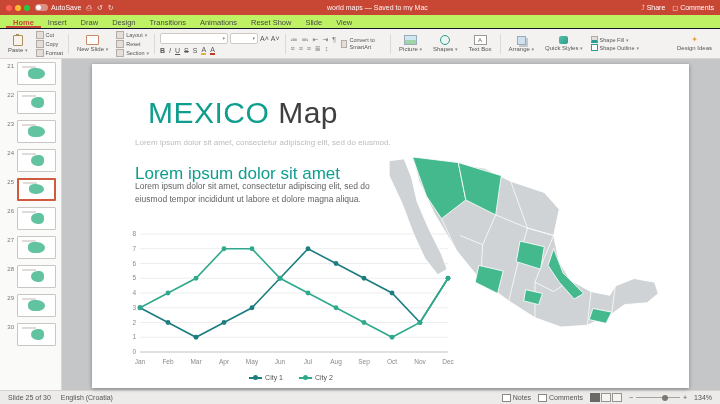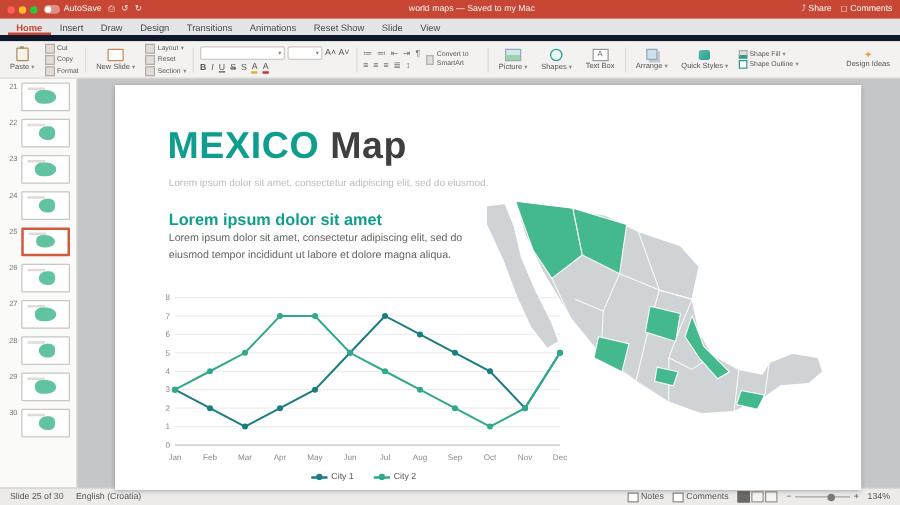--- a/index.html
+++ b/index.html
@@ -13,21 +13,21 @@
   .light.red{background:#ff5f57;}.light.yellow{background:#febc2e;}.light.green{background:#28c840;}
   .autosave{display:flex;align-items:center;gap:3px;}
   .as-pill{width:13px;height:7px;border-radius:4px;background:rgba(255,255,255,.4);position:relative;display:inline-block;}
   .as-knob{position:absolute;left:1px;top:1px;width:5px;height:5px;border-radius:50%;background:#fff;}
   .tb-ic{opacity:.85;font-size:7px;line-height:1;}
   .doc-title{flex:1;text-align:center;opacity:.95;white-space:nowrap;overflow:hidden;}
   .tb-right{display:flex;align-items:center;gap:7px;}
   .tb-btn{display:flex;align-items:center;gap:2px;}
 
   
-  .tabrow{height:13px;background:#e5e5e5;border-bottom:5px solid #0f172a;display:flex;align-items:stretch;padding-left:6px;flex:0 0 auto;}
+  .tabrow{height:13px;background:#bef264;border-bottom:1px solid #0f172a;display:flex;align-items:stretch;padding-left:6px;flex:0 0 auto;}
   .tab{font-size:7.5px;color:#4a4a4a;padding:2px 7px 1px 7px;display:flex;align-items:center;cursor:default;}
   .tab.active{color:var(--titlebar,#c74634);font-weight:bold;box-shadow:inset 0 -2px 0 var(--titlebar,#c74634);}
 
   
   .ribbon{height:27px;background:#f4f2f1;border-bottom:1px solid #d9d6d3;display:flex;align-items:center;padding:1px 5px;gap:5px;flex:0 0 auto;color:#555;}
   .rsep{width:1px;height:20px;background:#ddd9d6;flex:0 0 auto;}
   .bigbtn{display:flex;flex-direction:column;align-items:center;justify-content:center;gap:1px;padding:0 3px;font-size:6px;white-space:nowrap;}
   .stack{display:flex;flex-direction:column;justify-content:center;gap:1px;}
   .srow{display:flex;align-items:center;gap:2px;font-size:5.5px;white-space:nowrap;}
   .caret{font-size:5px;color:#888;}
@@ -55,25 +55,25 @@
   .thumb-num{font-size:6px;color:#777;width:8px;text-align:right;margin-top:1px;flex:0 0 auto;}
   .thumb-box{width:39px;height:23px;background:#fff;border:1px solid #c9c6c3;border-radius:1px;position:relative;box-sizing:border-box;}
   .thumb-box.selected{border:2px solid var(--selection,#cf5a40);}
   .thumb-blob{position:absolute;left:28%;top:22%;width:44%;height:52%;background:var(--map-accent,#45b98e);border-radius:42% 58% 55% 45%;opacity:.85;}
   .thumb-item:nth-child(even) .thumb-blob{border-radius:58% 42% 45% 60%;width:36%;left:34%;}
   .thumb-line{position:absolute;left:10%;top:12%;width:40%;height:2px;background:#dedbd8;}
 
   .canvas{flex:1;position:relative;background:#c4c6c8;min-width:0;}
   .slide{position:absolute;left:30px;top:5px;width:597px;height:324px;background:#fff;box-shadow:0 1px 4px rgba(0,0,0,.35);}
 
-  .slide-title{position:absolute;left:42px;top:32px;font-size:30px;font-weight:bold;letter-spacing:.5px;white-space:nowrap;text-align:right;}
+  .slide-title{position:absolute;left:56px;top:32px;font-size:30px;font-weight:normal;letter-spacing:.5px;white-space:nowrap;text-align:right;}
   .slide-title .accent{color:var(--accent,#0f9e8e);}
   .slide-title .rest{color:#3f3f3f;}
   .slide-subtitle{position:absolute;left:43px;top:74px;font-size:8px;color:#bcbcbc;width:330px;}
-  .section-heading{position:absolute;left:43px;top:100px;font-size:13px;font-weight:bold;color:var(--accent,#0f9e8e);text-align:center;}
+  .section-heading{position:absolute;left:43px;top:100px;font-size:17px;font-weight:normal;color:var(--accent,#0f9e8e);text-align:center;}
   .body-text{position:absolute;left:43px;top:116px;width:238px;font-size:8.5px;line-height:1.5;color:#636363;}
 
   .chart-wrap{position:absolute;left:32px;top:162px;width:334px;}
   .chart-wrap svg{display:block;}
   svg text{font-family:"Liberation Sans",sans-serif;}
   .legend{display:flex;justify-content:center;gap:16px;margin-top:2px;font-size:7px;color:#555;}
   .leg-item{display:flex;align-items:center;gap:3px;}
   .leg-line{width:13px;height:2px;position:relative;display:inline-block;}
   .leg-dot{position:absolute;left:4px;top:-1.5px;width:5px;height:5px;border-radius:50%;}
 

